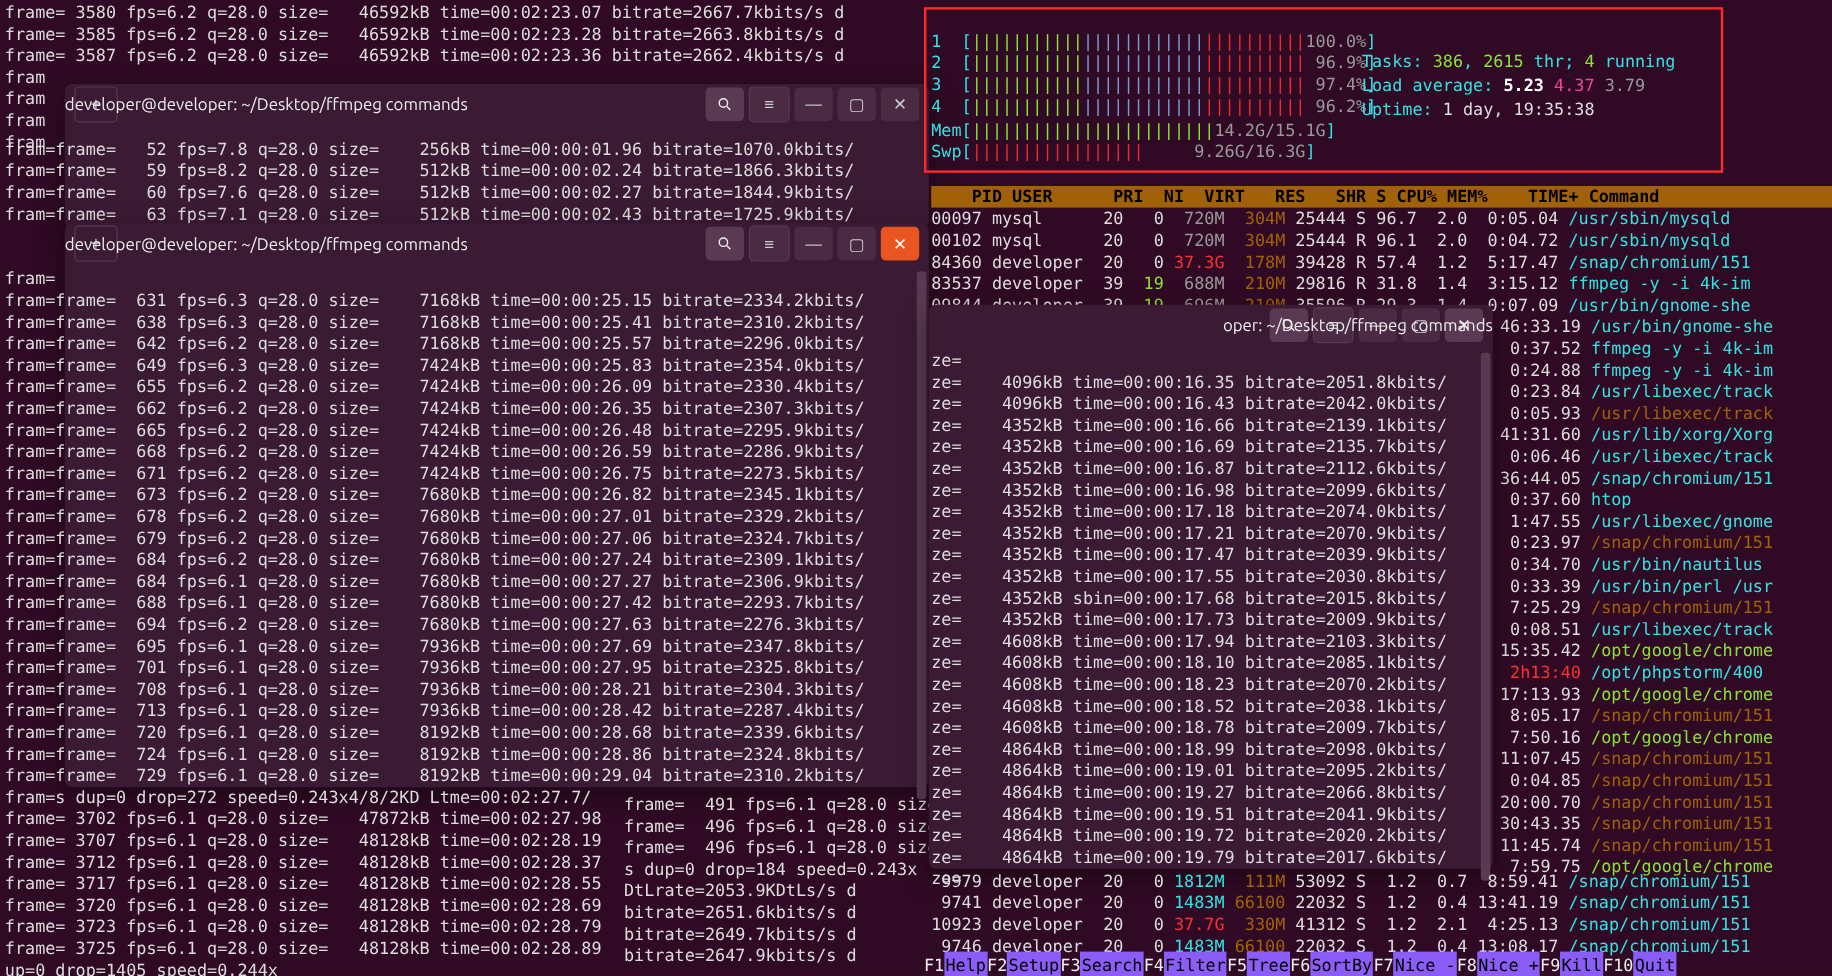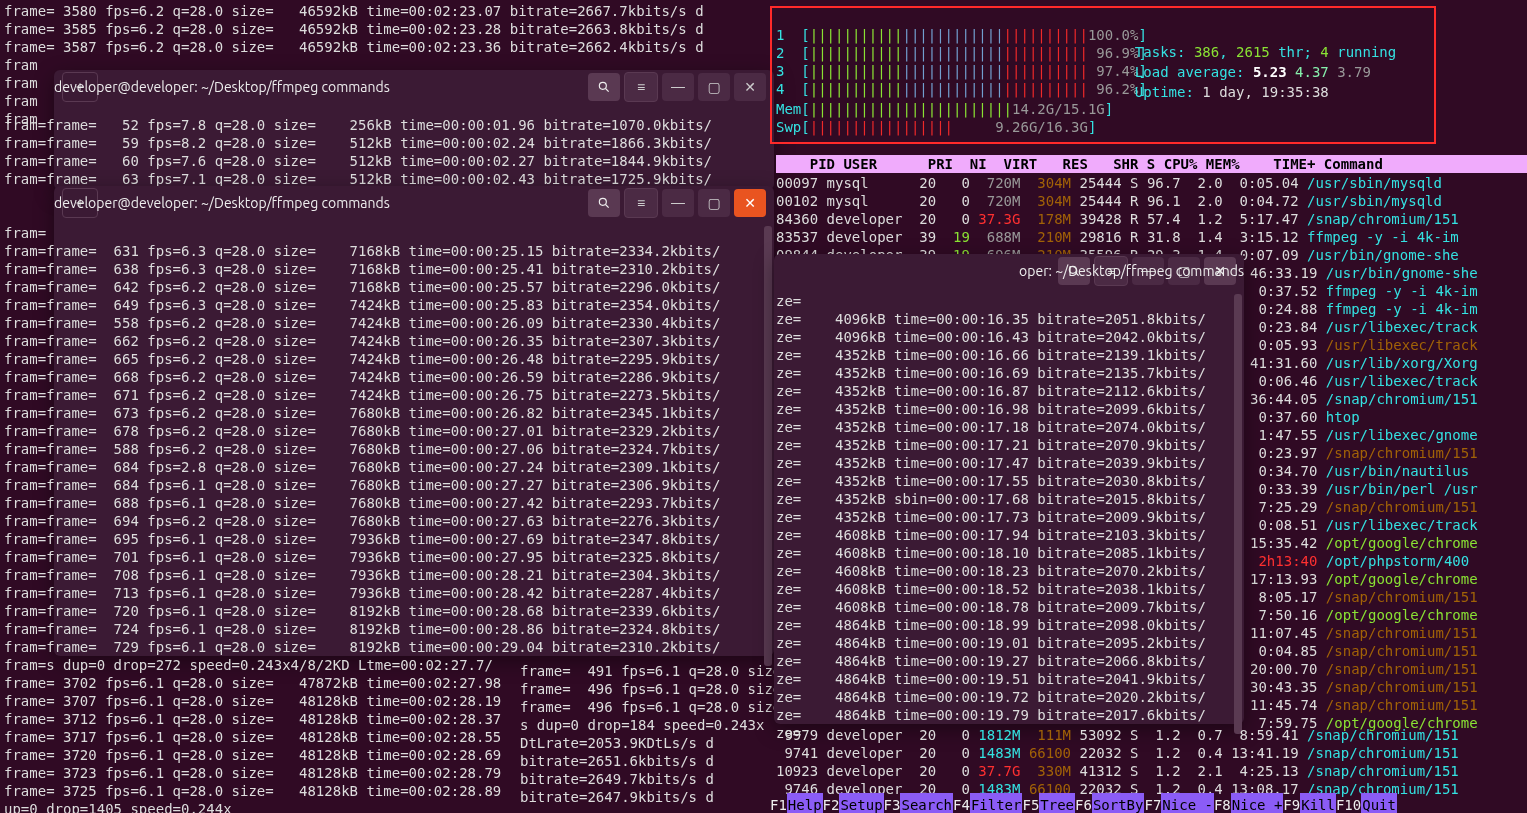--- a/index.html
+++ b/index.html
@@ -107,29 +107,29 @@
     </div>
   </div>
   <div class="scrollbar" style="top:40px;height:440px"></div>
 </div>
 <div class="abs" style="left:4px;top:224px" id="win2-body">
     <div class="ln">fram=</div>
     <div class="ln">fram=frame=  631 fps=6.3 q=28.0 size=    7168kB time=00:00:25.15 bitrate=2334.2kbits/</div>
     <div class="ln">fram=frame=  638 fps=6.3 q=28.0 size=    7168kB time=00:00:25.41 bitrate=2310.2kbits/</div>
     <div class="ln">fram=frame=  642 fps=6.2 q=28.0 size=    7168kB time=00:00:25.57 bitrate=2296.0kbits/</div>
     <div class="ln">fram=frame=  649 fps=6.3 q=28.0 size=    7424kB time=00:00:25.83 bitrate=2354.0kbits/</div>
-    <div class="ln">fram=frame=  558 fps=6.2 q=28.0 size=    7424kB time=00:00:26.09 bitrate=2330.4kbits/</div>
+    <div class="ln">fram=frame=  655 fps=6.2 q=28.0 size=    7424kB time=00:00:26.09 bitrate=2330.4kbits/</div>
     <div class="ln">fram=frame=  662 fps=6.2 q=28.0 size=    7424kB time=00:00:26.35 bitrate=2307.3kbits/</div>
     <div class="ln">fram=frame=  665 fps=6.2 q=28.0 size=    7424kB time=00:00:26.48 bitrate=2295.9kbits/</div>
     <div class="ln">fram=frame=  668 fps=6.2 q=28.0 size=    7424kB time=00:00:26.59 bitrate=2286.9kbits/</div>
     <div class="ln">fram=frame=  671 fps=6.2 q=28.0 size=    7424kB time=00:00:26.75 bitrate=2273.5kbits/</div>
     <div class="ln">fram=frame=  673 fps=6.2 q=28.0 size=    7680kB time=00:00:26.82 bitrate=2345.1kbits/</div>
     <div class="ln">fram=frame=  678 fps=6.2 q=28.0 size=    7680kB time=00:00:27.01 bitrate=2329.2kbits/</div>
-    <div class="ln">fram=frame=  588 fps=6.2 q=28.0 size=    7680kB time=00:00:27.06 bitrate=2324.7kbits/</div>
-    <div class="ln">fram=frame=  684 fps=2.8 q=28.0 size=    7680kB time=00:00:27.24 bitrate=2309.1kbits/</div>
+    <div class="ln">fram=frame=  679 fps=6.2 q=28.0 size=    7680kB time=00:00:27.06 bitrate=2324.7kbits/</div>
+    <div class="ln">fram=frame=  684 fps=6.2 q=28.0 size=    7680kB time=00:00:27.24 bitrate=2309.1kbits/</div>
     <div class="ln">fram=frame=  684 fps=6.1 q=28.0 size=    7680kB time=00:00:27.27 bitrate=2306.9kbits/</div>
     <div class="ln">fram=frame=  688 fps=6.1 q=28.0 size=    7680kB time=00:00:27.42 bitrate=2293.7kbits/</div>
     <div class="ln">fram=frame=  694 fps=6.2 q=28.0 size=    7680kB time=00:00:27.63 bitrate=2276.3kbits/</div>
     <div class="ln">fram=frame=  695 fps=6.1 q=28.0 size=    7936kB time=00:00:27.69 bitrate=2347.8kbits/</div>
     <div class="ln">fram=frame=  701 fps=6.1 q=28.0 size=    7936kB time=00:00:27.95 bitrate=2325.8kbits/</div>
     <div class="ln">fram=frame=  708 fps=6.1 q=28.0 size=    7936kB time=00:00:28.21 bitrate=2304.3kbits/</div>
     <div class="ln">fram=frame=  713 fps=6.1 q=28.0 size=    7936kB time=00:00:28.42 bitrate=2287.4kbits/</div>
     <div class="ln">fram=frame=  720 fps=6.1 q=28.0 size=    8192kB time=00:00:28.68 bitrate=2339.6kbits/</div>
     <div class="ln">fram=frame=  724 fps=6.1 q=28.0 size=    8192kB time=00:00:28.86 bitrate=2324.8kbits/</div>
     <div class="ln">fram=frame=  729 fps=6.1 q=28.0 size=    8192kB time=00:00:29.04 bitrate=2310.2kbits/</div>
@@ -168,29 +168,29 @@
     <div class="ln"><span class="cyn">Mem</span><span class="cyn">[</span><span class="bars"><span class="b-g">||||||||||||||||||||||||</span></span><span class="dim">14.2G/15.1G</span><span class="cyn">]</span></div>
   </div>
 <div class="abs" style="left:776px;top:118px" id="swp-meter">
     <div class="ln"><span class="cyn">Swp</span><span class="cyn">[</span><span class="bars"><span class="b-r">|||||||||||||||||</span></span>     <span class="dim">9.26G/16.3G</span><span class="cyn">]</span></div>
   </div>
 
 <div class="abs" style="left:1118px;top:28px;white-space:pre">
   <span class="cyn">Tasks:</span> <span class="grn">386</span><span class="cyn">, </span><span class="grn">2615</span> <span class="cyn">thr;</span> <span class="grn">4</span> <span class="cyn">running</span>
 </div>
 <div class="abs" style="left:1118px;top:48px;white-space:pre">
-  <span class="cyn">Load average:</span> <span style="color:#fff;font-weight:bold">5.23</span> <span style="color:#86efac">4.37</span> <span class="dim">3.79</span>
+  <span class="cyn">Load average:</span> <span style="color:#fff;font-weight:bold">5.23</span> <span style="color:#ec4899">4.37</span> <span class="dim">3.79</span>
 </div>
 <div class="abs" style="left:1118px;top:68px;white-space:pre">
   <span class="cyn">Uptime:</span> <span style="color:#ddd;font-weight:normal">1 day, 19:35:38</span>
 </div>
 
 <div class="redbox" style="left:770px;top:6px;width:662px;height:134px"></div>
 
-<div class="abs hhdr" style="left:776px;top:155px;right:0;padding:1px 0;background:#f0abfc">    PID USER      PRI  NI  VIRT   RES   SHR S CPU% MEM%    TIME+ Command          </div>
+<div class="abs hhdr" style="left:776px;top:155px;right:0;padding:1px 0;background:#a16207">    PID USER      PRI  NI  VIRT   RES   SHR S CPU% MEM%    TIME+ Command          </div>
 
 <div class="abs" style="left:776px;top:174px" id="htop-rows">
     <div class="hrow ln">00097 mysql      20   0 <span class="dim"> 720M</span> <span class="ylw"> 304M</span> 25444 S 96.7  2.0  0:05.04 <span class="cyn">/usr/sbin/mysqld</span></div>
     <div class="hrow ln">00102 mysql      20   0 <span class="dim"> 720M</span> <span class="ylw"> 304M</span> 25444 R 96.1  2.0  0:04.72 <span class="cyn">/usr/sbin/mysqld</span></div>
     <div class="hrow ln">84360 developer  20   0 <span class="hotred">37.3G</span> <span class="ylw"> 178M</span> 39428 R 57.4  1.2  5:17.47 <span class="cyn">/snap/chromium/151</span></div>
     <div class="hrow ln">83537 developer  39 <span class="grn"> 19</span> <span class="dim"> 688M</span> <span class="ylw"> 210M</span> 29816 R 31.8  1.4  3:15.12 <span class="cyn">ffmpeg -y -i 4k-im</span></div>
     <div class="hrow ln">09844 developer  39 <span class="grn"> 19</span> <span class="dim"> 696M</span> <span class="ylw"> 210M</span> 35596 R 29.3  1.4  0:07.09 <span class="cyn">/usr/bin/gnome-she</span></div>
   </div>
 
 <div class="abs" style="left:1250px;top:264px" id="htop-cont">

